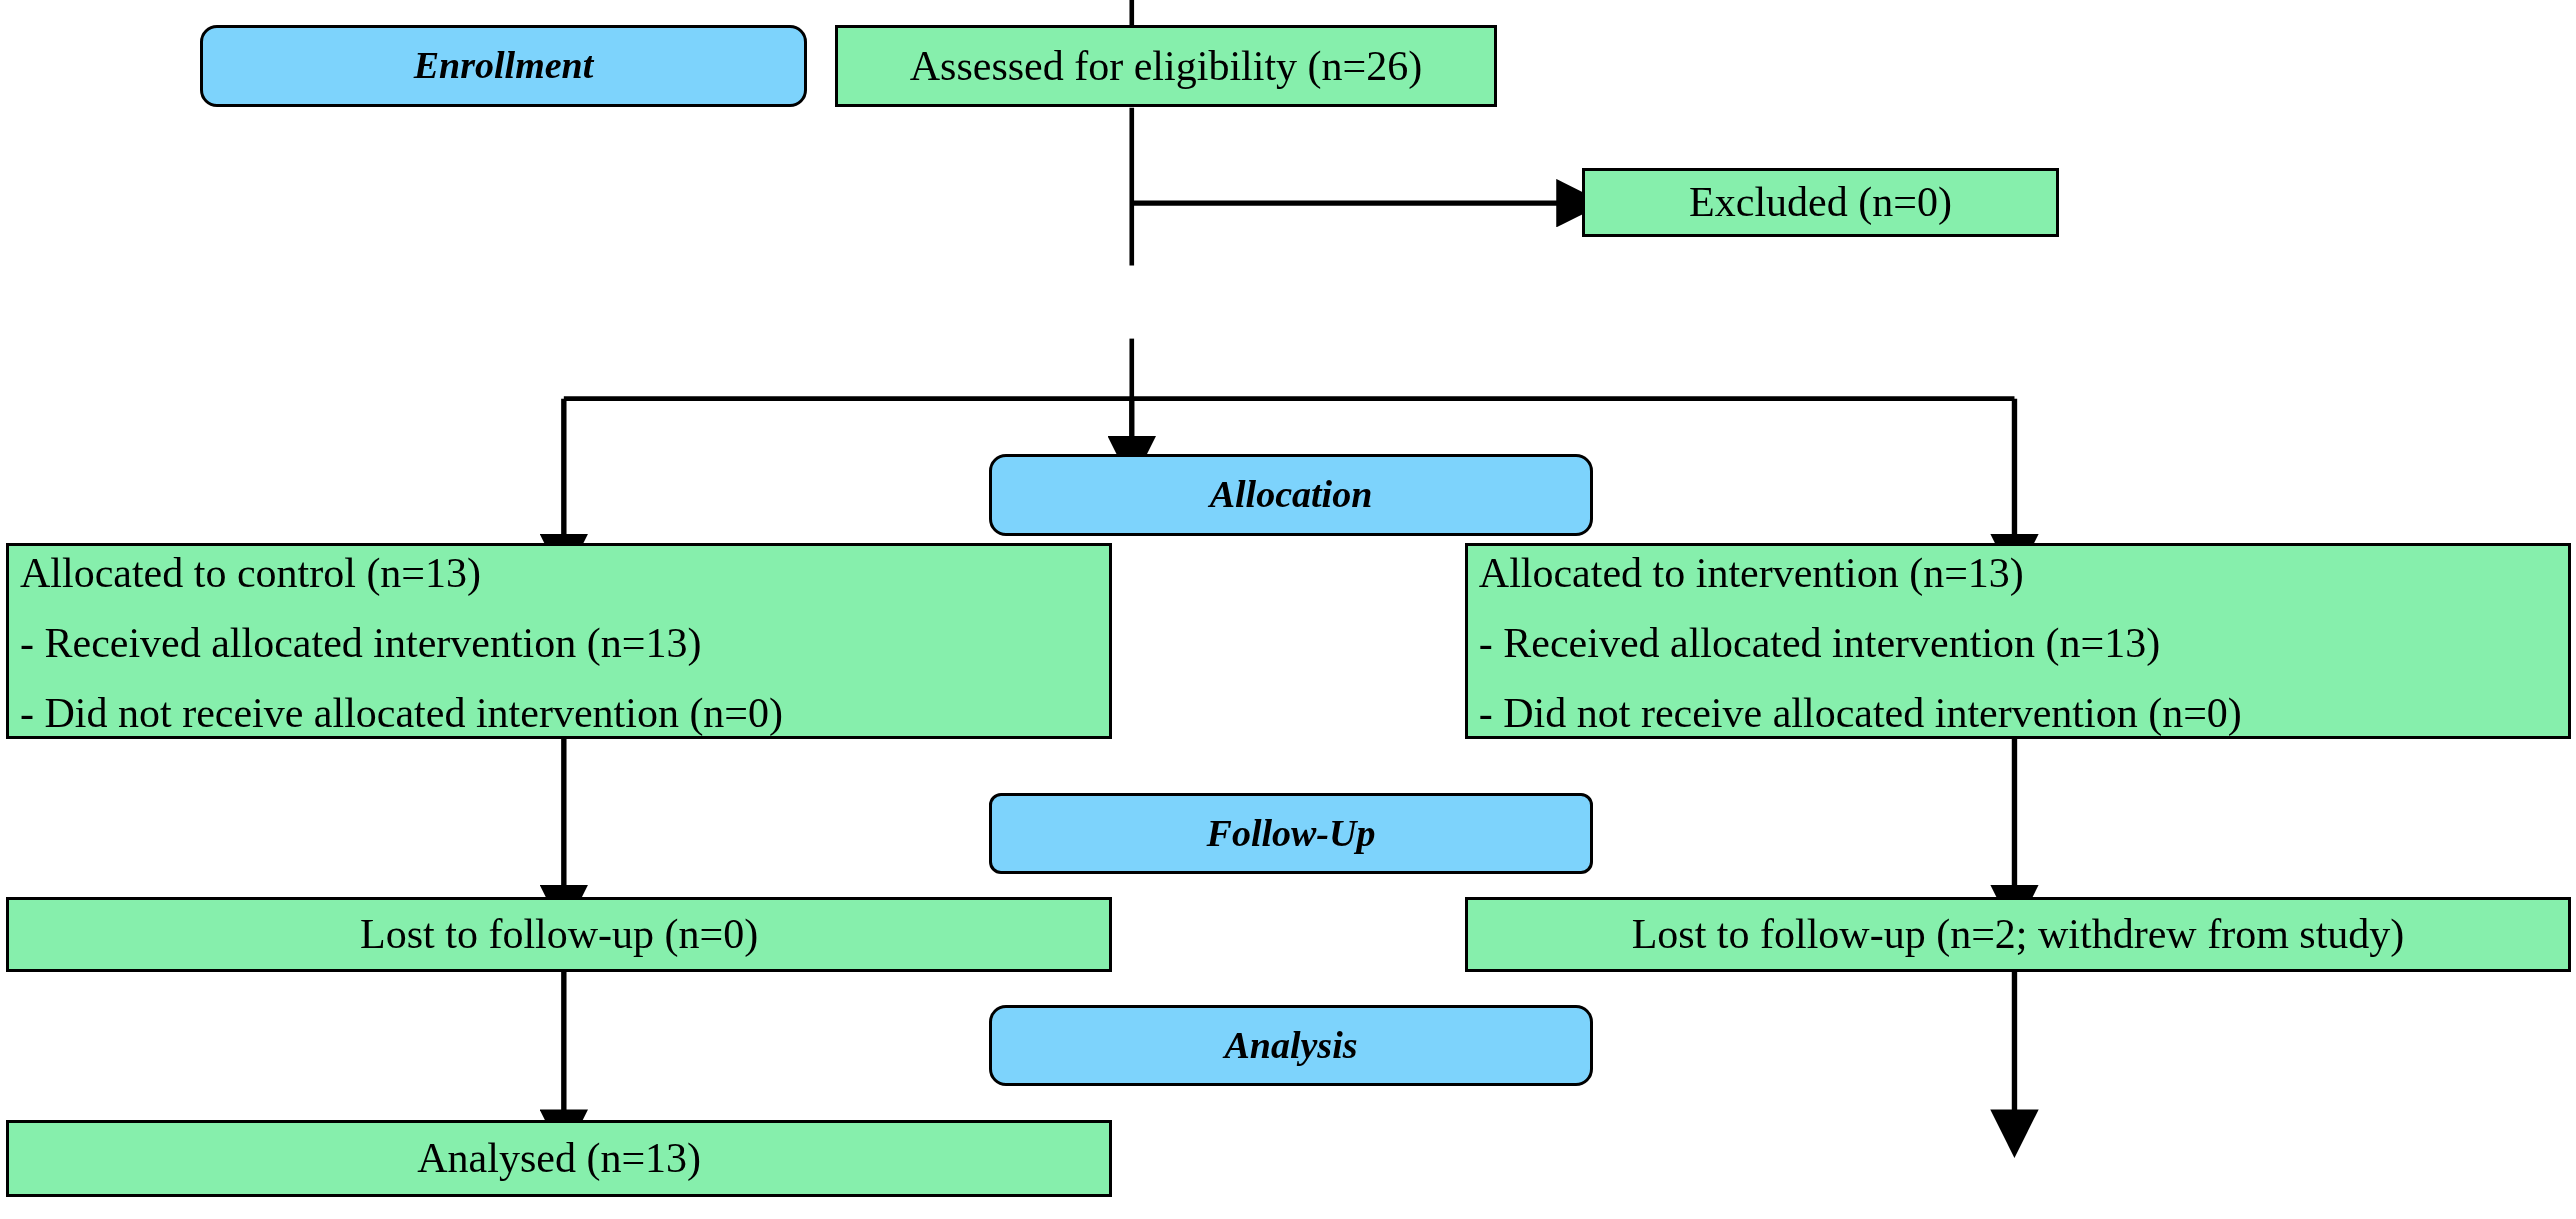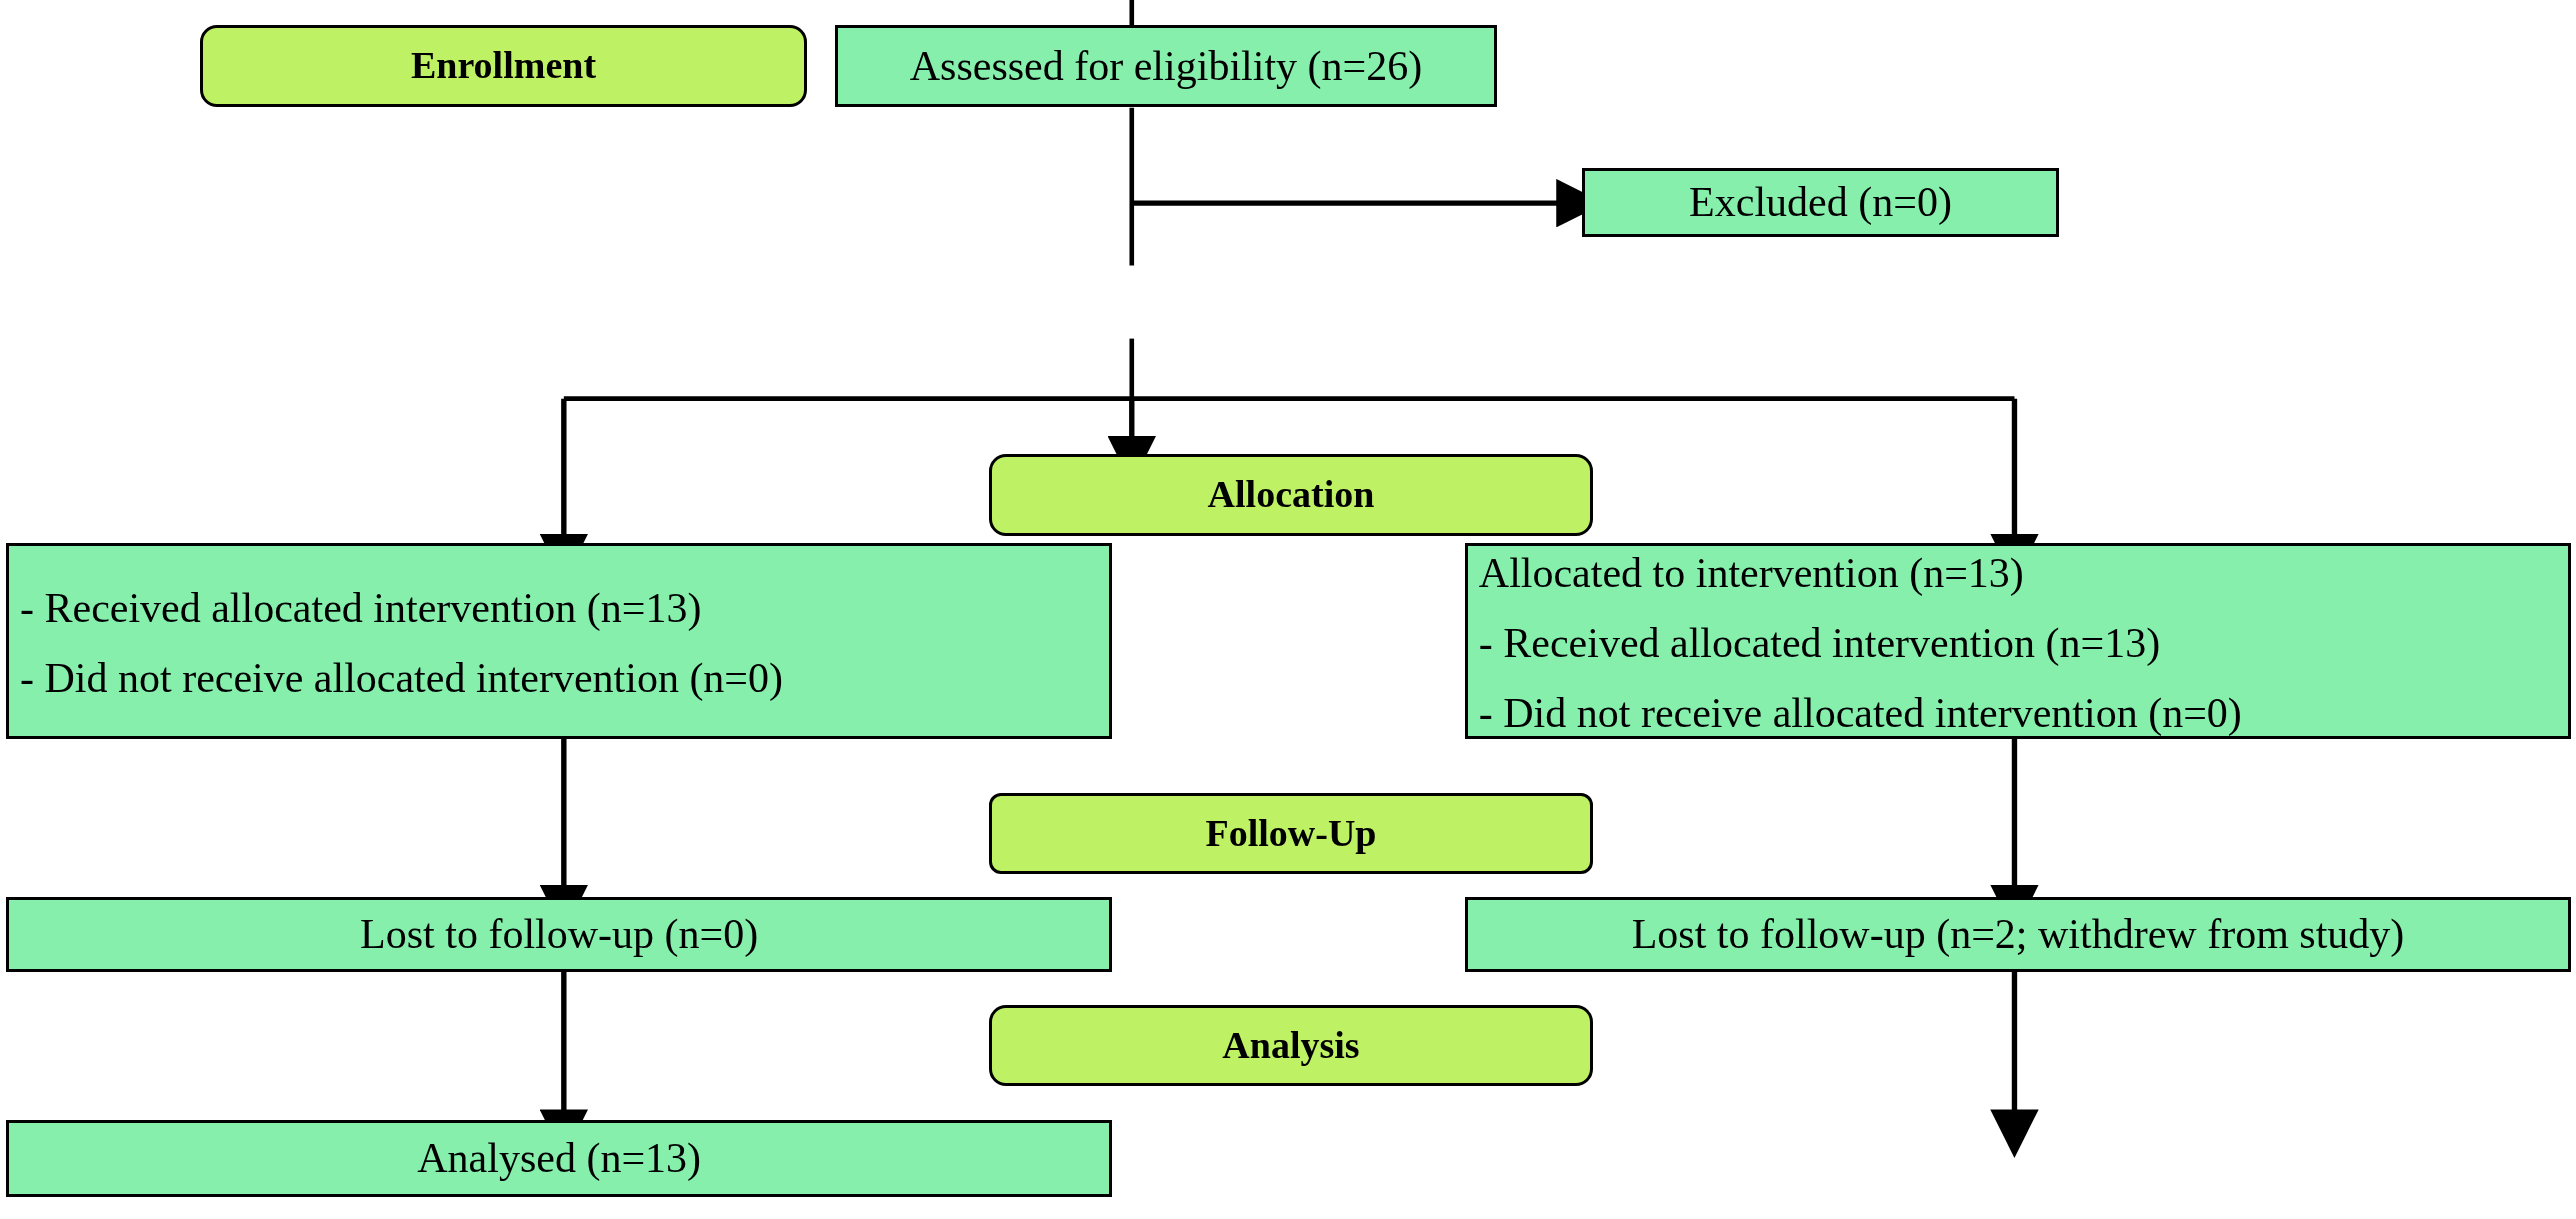--- a/index.html
+++ b/index.html
@@ -6,23 +6,23 @@
   body{width:2576px;height:1219px;position:relative;overflow:hidden;
        font-family:"Liberation Serif","DejaVu Serif",serif;}
   #stage{position:absolute;inset:0;width:2576px;height:1219px;}
 
   .node{position:absolute;box-sizing:border-box;background:#86efac;
         border:3.8px solid #000000;display:flex;align-items:center;}
   .node .txt{width:100%;}
 
   .center .txt{text-align:center;}
 
-  .band{position:absolute;box-sizing:border-box;background:#bef264;
+  .band{position:absolute;box-sizing:border-box;background:#7dd3fc;
         border:3.8px solid #000000;border-radius:17px;
-        display:flex;align-items:center;justify-content:center;}
+        display:flex;align-items:center;justify-content:center;font-style:italic;}
   .band .txt{font-weight:bold;text-align:center;width:100%;}
 
   .fs-big{font-size:42px;line-height:1.12;}
   .fs-band{font-size:38px;line-height:1.1;}
 
   .lines{position:absolute;left:0;top:0;width:2576px;height:1219px;
          pointer-events:none;}
   .alloc-body{padding:12.3px 10.8px 7.7px 10.8px;box-sizing:border-box;width:100%;}
   .alloc-body .line{margin:0 0 23px 0;}
   .alloc-body .line:last-child{margin-bottom:0;}
@@ -73,20 +73,21 @@
     <span class="txt fs-big">Excluded (n=0)</span>
   </div>
 
 
   <div class="band" style="left:989px;top:454px;width:604px;height:82px;">
     <span class="txt fs-band">Allocation</span>
   </div>
 
   <div class="node left" style="left:6.2px;top:543px;width:1106px;height:196px;">
     <div class="alloc-body">
+      <div class="line fs-big">Allocated to control (n=13)</div>
       <div class="line fs-big">- Received allocated intervention (n=13)</div>
       <div class="line fs-big">- Did not receive allocated intervention (n=0)</div>
     </div>
   </div>
 
   <div class="node left" style="left:1465px;top:543px;width:1106px;height:196px;">
     <div class="alloc-body">
       <div class="line fs-big">Allocated to intervention (n=13)</div>
       <div class="line fs-big">- Received allocated intervention (n=13)</div>
       <div class="line fs-big">- Did not receive allocated intervention (n=0)</div>

